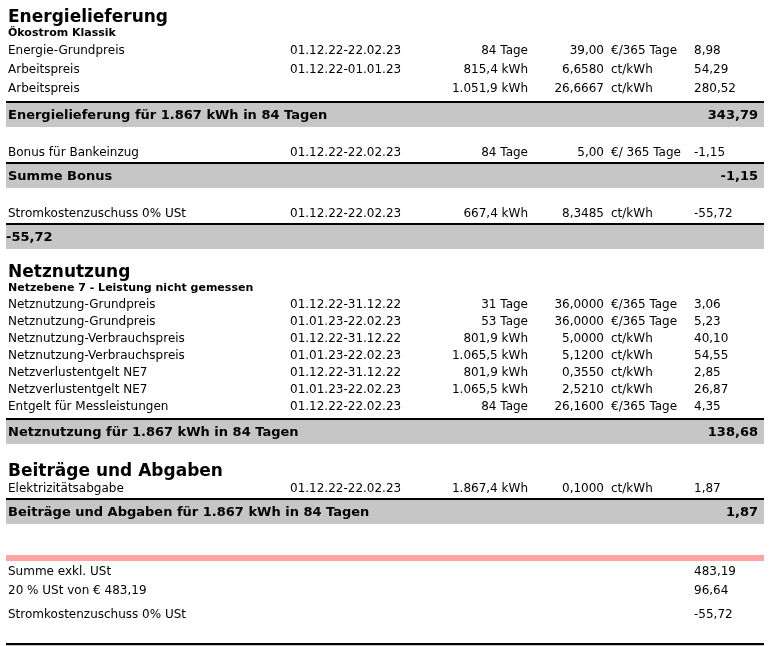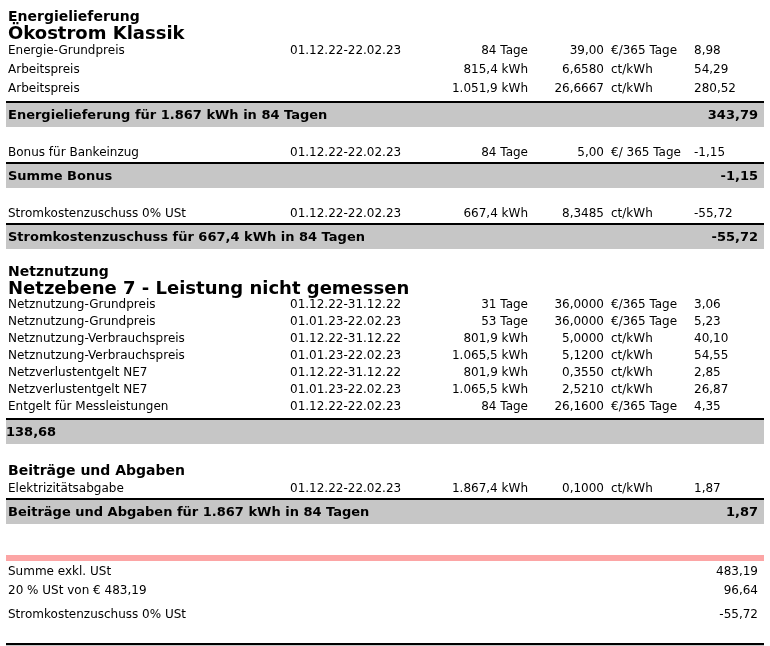--- a/index.html
+++ b/index.html
@@ -5,22 +5,22 @@
   * { box-sizing: border-box; margin: 0; padding: 0; }
   html, body { background: #fff; }
   body {
     width: 770px; height: 646px;
     font-family: "DejaVu Sans", "Liberation Sans", sans-serif;
     font-size: 12px; color: #000;
     overflow: hidden;
   }
   .doc { width: 770px; height: 646px; padding: 8px 6px 0 6px; }
 
-  .h1 { font-weight: bold; font-size: 14px; line-height: 17px; padding-left: 2px; white-space: nowrap; }
-  .h2 { font-weight: bold; font-size: 18px; line-height: 16px; padding-left: 2px; white-space: nowrap; }
+  .h1 { font-weight: bold; font-size: 17px; line-height: 17px; padding-left: 2px; white-space: nowrap; }
+  .h2 { font-weight: bold; font-size: 11px; line-height: 16px; padding-left: 2px; white-space: nowrap; }
 
   .row { display: flex; height: 19px; line-height: 19px; white-space: nowrap; }
   .tight .row { height: 17px; line-height: 17px; }
   .cl  { flex: 1; padding-left: 2px; overflow: hidden; }
   .cp  { width: 134px; }
   .cq  { width: 104px; text-align: right; }
   .crv { width: 76px;  text-align: right; }
   .cru { width: 90px;  padding-left: 7px; }
   .ca  { width: 70px;  text-align: left; padding-right: 6px; }
 
@@ -38,21 +38,21 @@
   .sec-bonus    { margin-top: 16px; }
   .sec-zuschuss { margin-top: 16px; }
   .sec-netz     { margin-top: 14px; }
   .sec-abgaben  { margin-top: 18px; }
   .bar-m  { margin-top: 3px; }
   .bar-m2 { margin-top: 0; }
 
   .summary { margin-top: 31px; border-top: 6px solid #fca5a5; padding-top: 1px; }
   .sumrow { display: flex; height: 19px; line-height: 19px; white-space: nowrap; }
   .sumrow .sl { flex: 1; padding-left: 2px; }
-  .sumrow .sa { width: 70px; text-align: right; padding-right: 6px; }
+  .sumrow .sa { width: 70px; padding-right: 6px; }
   .sumrow.gap { margin-top: 5px; }
   .summary .totalbar { margin-top: 19px; }
 </style>
 </head>
 <body>
 
 <div class="doc">
 
   <section>
     <div class="h1">Energielieferung</div>
@@ -61,20 +61,21 @@
     <div class="row">
       <span class="cl">Energie-Grundpreis</span>
       <span class="cp">01.12.22-22.02.23</span>
       <span class="cq">84 Tage</span>
       <span class="crv">39,00</span>
       <span class="cru">€/365 Tage</span>
       <span class="ca">8,98</span>
     </div>
     <div class="row">
       <span class="cl">Arbeitspreis</span>
+      <span class="cp">01.12.22-01.01.23</span>
       <span class="cq">815,4 kWh</span>
       <span class="crv">6,6580</span>
       <span class="cru">ct/kWh</span>
       <span class="ca">54,29</span>
     </div>
     <div class="row">
       <span class="cl">Arbeitspreis</span>
       <span class="cq">1.051,9 kWh</span>
       <span class="crv">26,6667</span>
       <span class="cru">ct/kWh</span>
@@ -105,21 +106,20 @@
   <section class="sec-zuschuss">
     <div class="row">
       <span class="cl">Stromkostenzuschuss 0% USt</span>
       <span class="cp">01.12.22-22.02.23</span>
       <span class="cq">667,4 kWh</span>
       <span class="crv">8,3485</span>
       <span class="cru">ct/kWh</span>
       <span class="ca">-55,72</span>
     </div>
     <div class="totalbar bar-m2">
-      <span class="tl">Stromkostenzuschuss für 667,4 kWh in 84 Tagen</span>
       <span class="ta">-55,72</span>
     </div>
   </section>
 
   <section class="sec-netz tight">
     <div class="h1">Netznutzung</div>
     <div class="h2">Netzebene 7 - Leistung nicht gemessen</div>
 
     <div class="row">
       <span class="cl">Netznutzung-Grundpreis</span>
@@ -172,20 +172,21 @@
     <div class="row">
       <span class="cl">Entgelt für Messleistungen</span>
       <span class="cp">01.12.22-22.02.23</span>
       <span class="cq">84 Tage</span>
       <span class="crv">26,1600</span>
       <span class="cru">€/365 Tage</span>
       <span class="ca">4,35</span>
     </div>
 
     <div class="totalbar bar-m">
+      <span class="tl">Netznutzung für 1.867 kWh in 84 Tagen</span>
       <span class="ta">138,68</span>
     </div>
   </section>
 
   <section class="sec-abgaben">
     <div class="h1">Beiträge und Abgaben</div>
     <div class="row">
       <span class="cl">Elektrizitätsabgabe</span>
       <span class="cp">01.12.22-22.02.23</span>
       <span class="cq">1.867,4 kWh</span>

